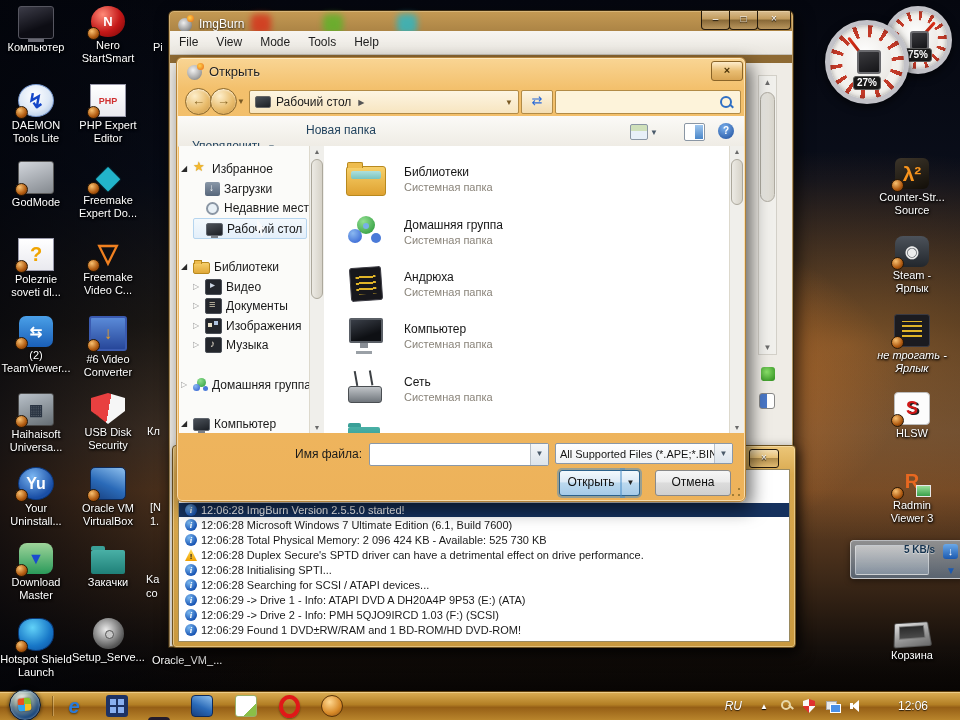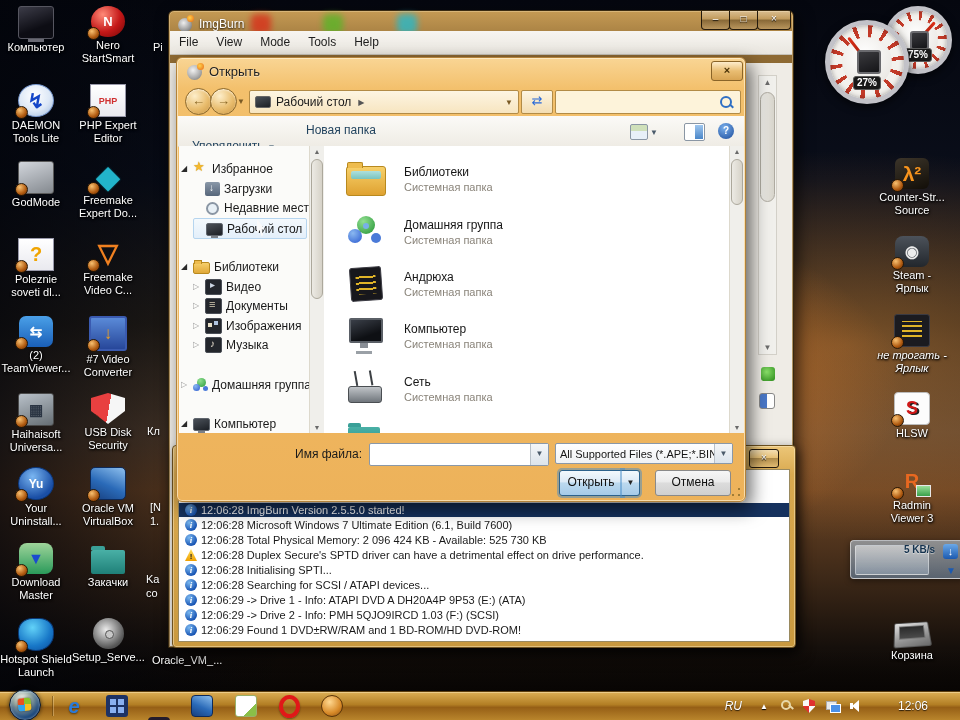--- a/index.html
+++ b/index.html
@@ -28,21 +28,21 @@
   
   .ic-mon{background:linear-gradient(160deg,#3c3c48,#0d0d14 65%);border:1px solid #565660;border-radius:3px;}
   .ic-mon::after{content:"";position:absolute;left:9px;bottom:-4px;width:16px;height:3px;background:#6a6a74;}
   .ic-nero{background:radial-gradient(circle at 35% 28%,#ff8a78,#c41818 55%,#6e0606);border-radius:50%;color:#fff;font-size:13px;}
   .ic-daemon{background:radial-gradient(circle at 45% 35%,#ffffff,#dde8f6 55%,#9cb6da);border:1px solid #7a9ad0;border-radius:50%;color:#1446c8;font-size:20px;}
   .ic-god{background:linear-gradient(160deg,#d2d6dc,#84898f);border:1px solid #5a5a5a;border-radius:3px;}
   .ic-doc{background:linear-gradient(180deg,#ffffff,#e9e9ef);border:1px solid #99a;color:#f0a400;font-size:20px;}
   .ic-php{background:linear-gradient(180deg,#ffffff,#e9e9ef);border:1px solid #99a;color:#d03030;font-size:9px;}
   .ic-tv{background:linear-gradient(180deg,#4aa0e8,#1a5fb8);border-radius:7px;color:#fff;font-size:15px;}
   .ic-hai{background:linear-gradient(160deg,#b9c1c9,#666e74);border:1px solid #4a4a4a;border-radius:3px;color:#2a3442;font-size:15px;}
-  .ic-yu{background:radial-gradient(circle at 40% 28%,#7ab6f2,#1a4fa6 70%);border-radius:50%;color:#fff;font-size:12px;border:1px solid #0d3a80;}
+  .ic-yu{background:radial-gradient(circle at 40% 28%,#7ab6f2,#1a4fa6 70%);border-radius:50%;color:#fff;font-size:16px;border:1px solid #0d3a80;}
   .ic-dm{background:linear-gradient(180deg,#9ed49a,#2a9a5a);border-radius:8px;color:#1a4ad0;font-size:16px;}
   .ic-hot{background:radial-gradient(circle at 40% 28%,#62d2f8,#1878c8 60%,#0a4a98);border-radius:40% 40% 50% 50%;border:1px solid #0a3a78;}
   .ic-fmb{color:#22b4ca;font-size:30px;text-shadow:0 0 2px #0a6a7a;}
   .ic-fmo{color:#f08020;font-size:26px;font-weight:bold;}
   .ic-vc{background:linear-gradient(180deg,#5a8ad8,#27479a);border:2px solid #3a5ab0;border-radius:3px;color:#f0a020;font-size:17px;}
   .ic-usb{background:linear-gradient(100deg,#e84040 52%,#f6f6f6 52%);
     clip-path:polygon(50% 0,100% 16%,100% 58%,50% 100%,0 58%,0 16%);}
   .ic-vbox{background:linear-gradient(205deg,#8ec0ee,#2a6ab8 55%,#173f7e);border-radius:5px;border:1px solid #0d2a5a;}
   .ic-folder{background:linear-gradient(180deg,#49b0a6,#1f8078);border-radius:2px;height:24px;margin-top:7px;position:relative;}
   .ic-folder::before{content:"";position:absolute;left:0;top:-4px;width:14px;height:4px;background:#3aa098;border-radius:2px 2px 0 0;}
@@ -391,21 +391,21 @@
           <div class="gtxt">▽</div>
           <div class="scball"></div>
         </div>
         <div class="dlabel">Freemake Video C...</div>
       </div>
       <div class="dcell" style="left: 72px; top: 316px;">
         <div class="dglyph ic-vc">
           <div class="gtxt">↓</div>
           <div class="scball"></div>
         </div>
-        <div class="dlabel">#7 Video Converter</div>
+        <div class="dlabel">#6 Video Converter</div>
       </div>
       <div class="dcell" style="left: 72px; top: 467px;">
         <div class="dglyph ic-vbox">
           <div class="scball"></div>
         </div>
         <div class="dlabel">Oracle VM VirtualBox</div>
       </div>
       <div class="dcell" style="left: 72px; top: 393px;">
         <div class="dglyph ic-usb">
           <div class="scball"></div>

